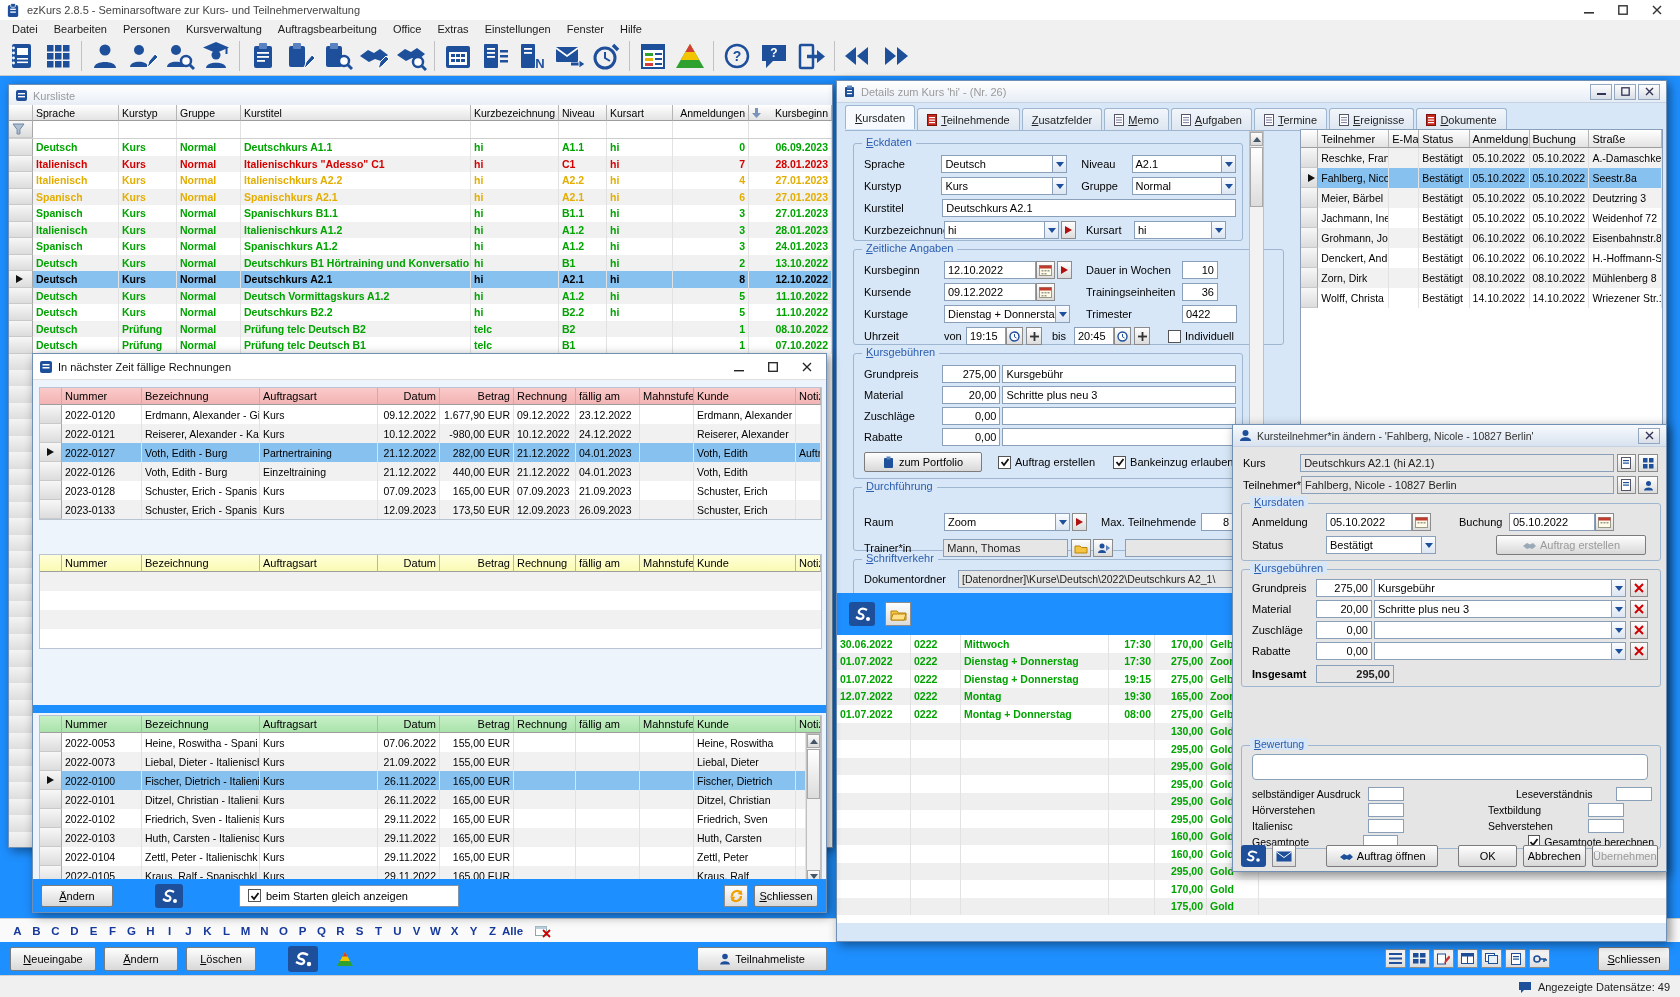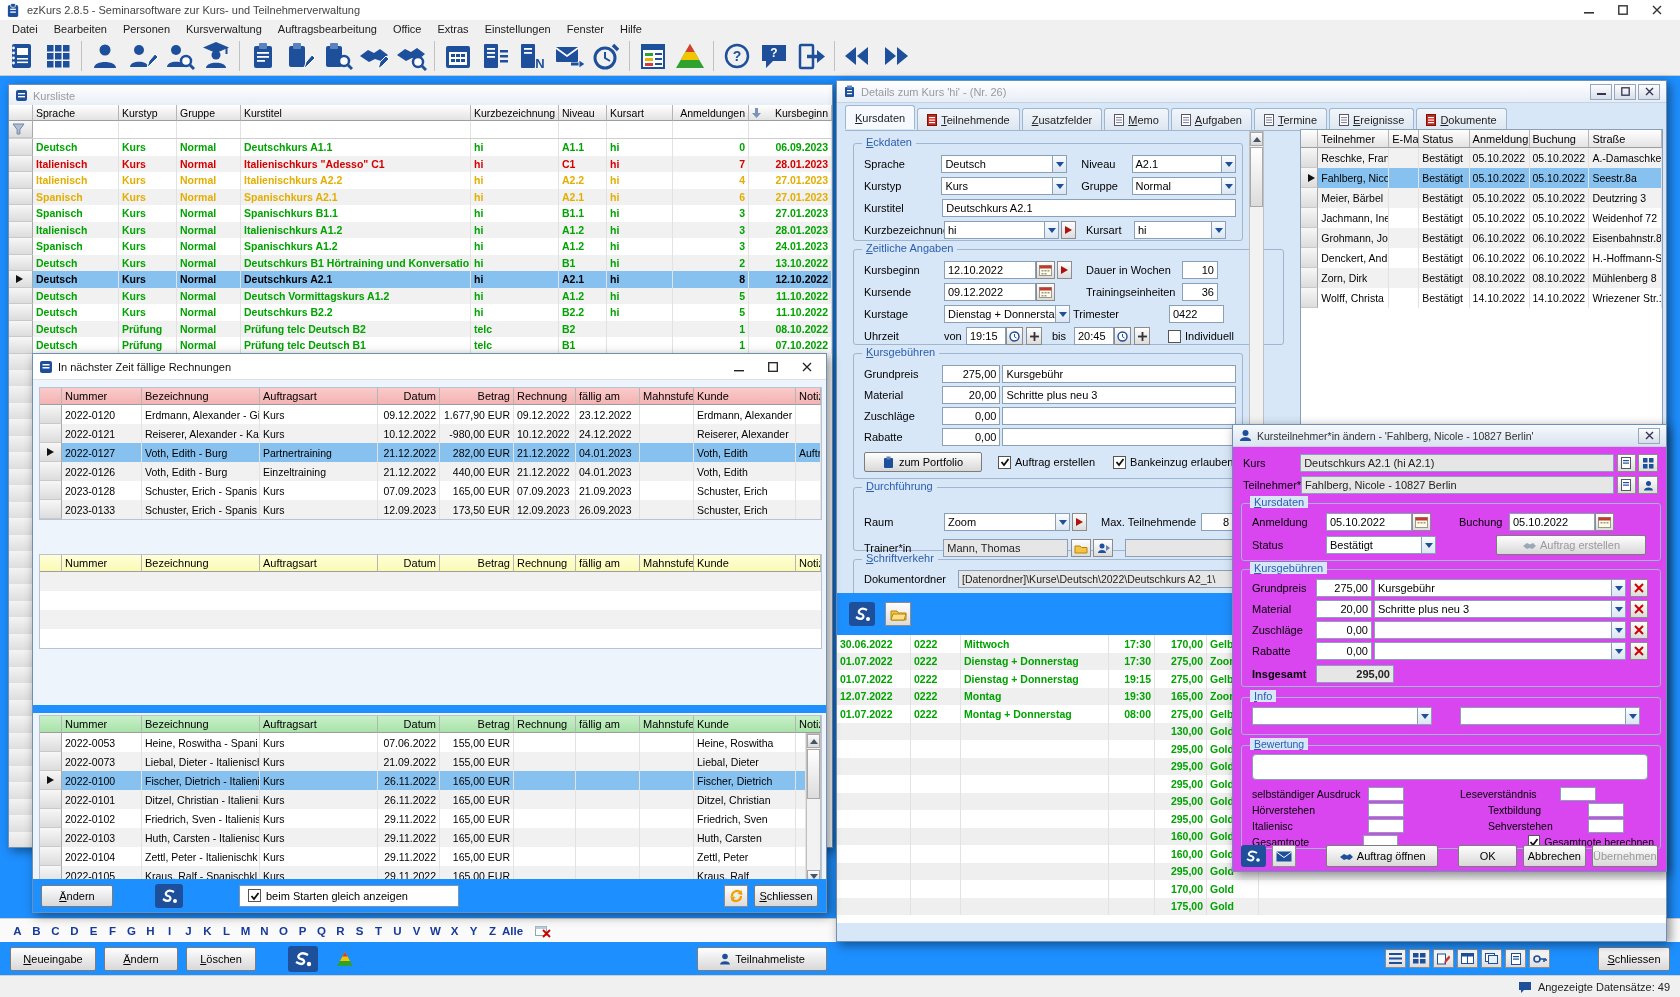--- a/index.html
+++ b/index.html
@@ -777,21 +777,21 @@
           </span>
         <span class="lbl" style="width:96px;margin-left:31px">Trainingseinheiten</span>
         <span class="fld ra" style="width:36px">36</span>
       </div>
       <div class="frow" style="top:54px">
         <span class="lbl" style="width:80px">Kurstage</span>
         <span class="combo" style="width:126px">
             <span class="val">Dienstag + Donnerstag</span>
             <span class="ddb"></span>
           </span>
-        <span class="lbl" style="width:96px;margin-left:3px">Trimester</span>
+        <span class="lbl" style="width:96px;margin-left:16px">Trimester</span>
         <span class="fld" style="width:55px">0422</span>
       </div>
       <div class="frow" style="top:76px">
         <span class="lbl" style="width:80px">Uhrzeit</span>
         <span class="lbl" style="width:22px">von</span>
         <span class="fld" style="width:40px">19:15</span>
         <span class="sbtn" style="width:17px">
             <svg width="11" height="11">
               <circle cx="5.5" cy="5.5" r="4.5" fill="#fff" stroke="#1d4f9b" stroke-width="1.4"></circle>
               <path d="M5.5 3v2.8l2 1.2" stroke="#1d4f9b" fill="none"></path>
@@ -1510,21 +1510,21 @@
             <path d="M12 8a5 5 0 0 1-9 3" stroke="#f0a000" stroke-width="2.2" fill="none"></path>
             <polygon points="2.5,13 1.5,8 6.5,9" fill="#f0a000"></polygon>
           </svg>
         </span>
       <span class="btn uf" style="width:64px;height:22px;margin-left:6px">
           <span>Schliessen</span>
         </span>
     </div>
   </div>
 
-  <div class="win" style="left:1232px;top:424px;width:435px;height:448px;z-index:4;background:#d946ef">
+  <div class="win" style="left:1232px;top:424px;width:435px;height:448px;z-index:4;background:#e5e5e5">
     <div class="wtitle active" style="font-size:10.5px">
       <span class="mini">
           <svg width="13" height="13">
             <circle cx="6.5" cy="4" r="3" fill="#1d4f9b"></circle>
             <path d="M1 12c0-5 11-5 11 0z" fill="#1d4f9b"></path>
           </svg>
         </span>
       <span style="overflow:hidden;text-overflow:ellipsis">Kursteilnehmer*in ändern - 'Fahlberg, Nicole - 10827 Berlin'</span>
       <span class="cap">
           <span class="cbtn">
@@ -1672,41 +1672,28 @@
               <path class="redx" d="M1 1l8 8M9 1l-8 8"></path>
             </svg>
           </span>
       </div>
       <div class="frow" style="top:94px">
         <span class="lbl" style="width:64px;font-weight:bold">Insgesamt</span>
         <span class="fld ro ra" style="width:78px;font-weight:bold">295,00</span>
       </div>
     </div>
 
-    <div class="grp" style="left:8px;top:272px;width:420px;height:38px">
-      <span class="cap">Info</span>
-      <div class="frow" style="top:8px">
-        <span class="combo" style="width:180px">
-            <span class="val"></span>
-            <span class="ddb"></span>
-          </span>
-        <span class="combo" style="width:180px;margin-left:28px">
-            <span class="val"></span>
-            <span class="ddb"></span>
-          </span>
-      </div>
-    </div>
 
     <div class="grp" style="left:8px;top:320px;width:420px;height:104px;font-size:10.5px">
       <span class="cap">Bewertung</span>
       <div class="fld" style="position:absolute;left:10px;top:8px;width:396px;height:26px;border-radius:4px"></div>
       <div class="frow" style="top:40px;height:15px">
         <span class="lbl" style="width:116px">selbständiger Ausdruck</span>
         <span class="fld" style="width:36px;height:14px"></span>
-        <span class="lbl" style="width:100px;margin-left:56px">Leseverständnis</span>
+        <span class="lbl" style="width:100px;margin-left:112px">Leseverständnis</span>
         <span class="fld" style="width:36px;height:14px"></span>
       </div>
       <div class="frow" style="top:56px;height:15px">
         <span class="lbl" style="width:116px">Hörverstehen</span>
         <span class="fld" style="width:36px;height:14px"></span>
         <span class="lbl" style="width:100px;margin-left:84px">Textbildung</span>
         <span class="fld" style="width:36px;height:14px"></span>
       </div>
       <div class="frow" style="top:72px;height:15px">
         <span class="lbl" style="width:116px">Italienisc</span>

